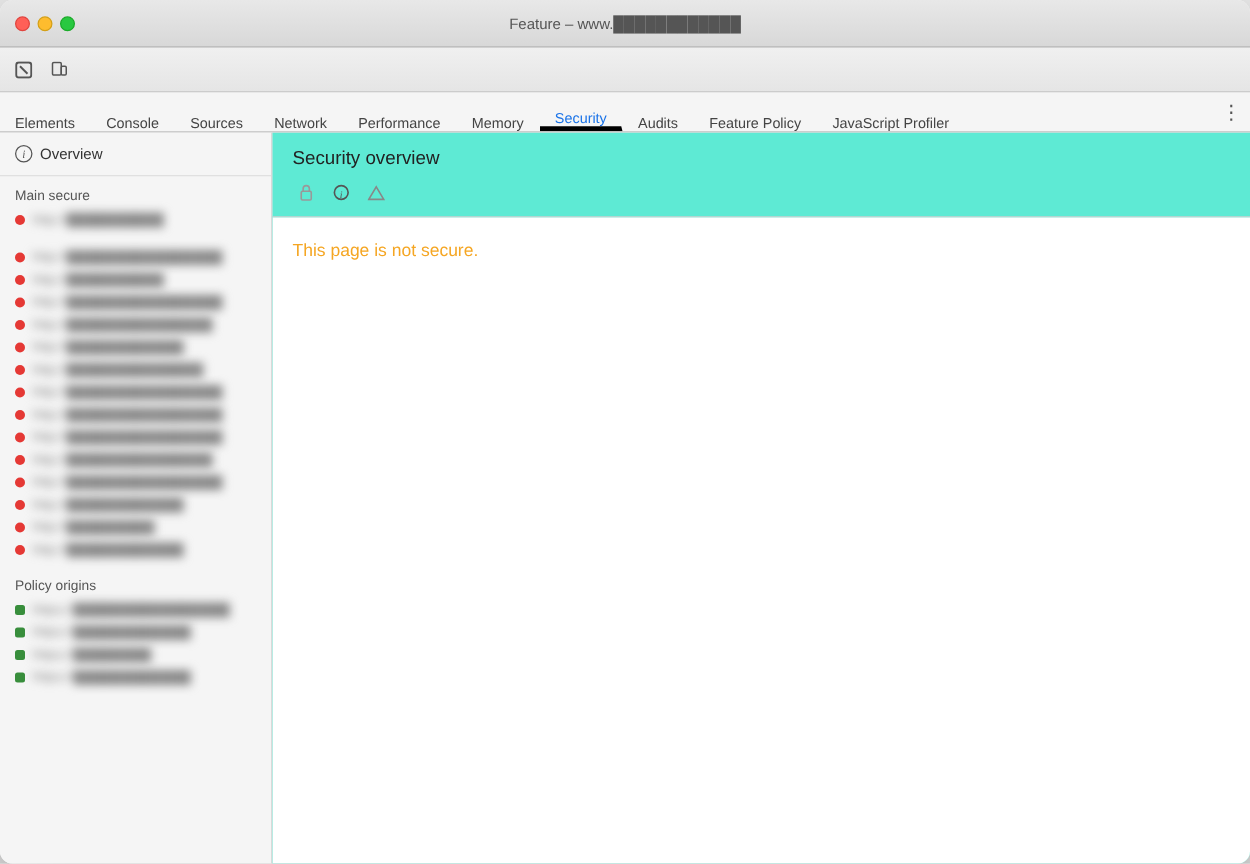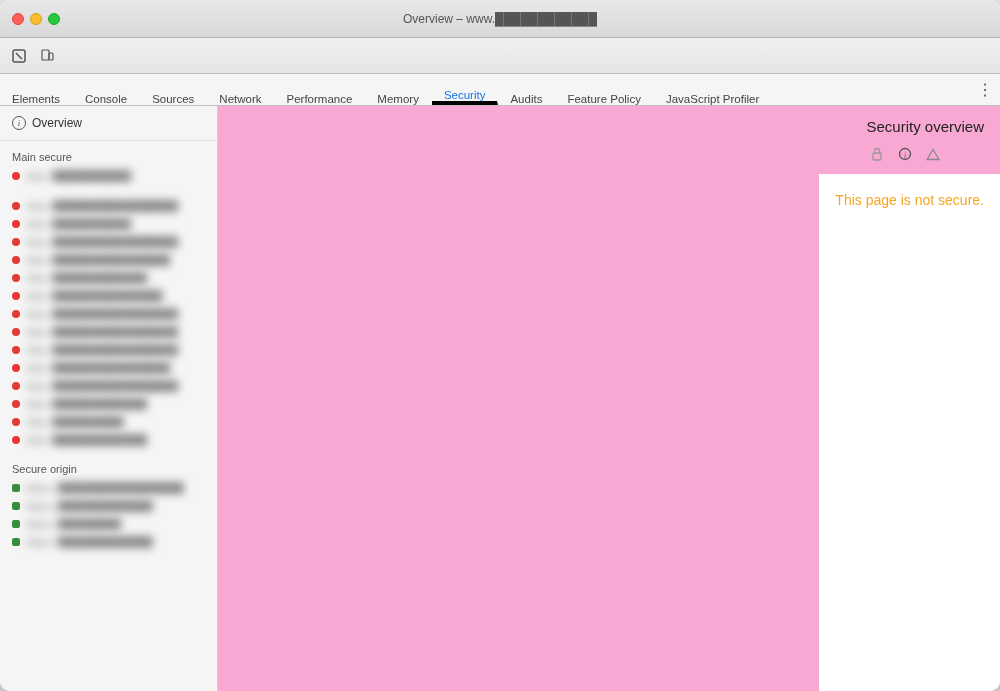--- a/index.html
+++ b/index.html
@@ -203,22 +203,21 @@
       max-width: 170px;
       color: #333;
     }
 
     
     .content {
       flex: 1;
       display: flex;
       flex-direction: column;
       overflow: hidden;
-      background: #f9a8d4;
-      align-items: flex-end;
+      background: #5eead4;
     }
 
     .content-header {
       padding: 12px 16px 0 16px;
     }
 
     .content-title {
       font-size: 15px;
       font-weight: 500;
       color: #222;
@@ -275,21 +274,21 @@
 <body>
 
 <div class="window">
 
   <div class="titlebar">
     <div class="traffic-lights">
       <div class="traffic-light tl-red"></div>
       <div class="traffic-light tl-yellow"></div>
       <div class="traffic-light tl-green"></div>
     </div>
-    <span class="titlebar-title">Overview – www.████████████</span>
+    <span class="titlebar-title">Feature – www.████████████</span>
   </div>
 
   <div class="toolbar">
     <button class="toolbar-icon-btn" title="Inspect element">
       <svg width="14" height="14" viewBox="0 0 14 14" fill="none">
         <rect x="1" y="1" width="12" height="12" rx="2" stroke="#555" stroke-width="1.5" fill="none"></rect>
         <line x1="4" y1="4" x2="10" y2="10" stroke="#555" stroke-width="1.5"></line>
       </svg>
     </button>
     <button class="toolbar-icon-btn" title="Toggle device toolbar">
@@ -404,21 +403,21 @@
           <div class="dot dot-red"></div>
           <span class="item-url blurred">http://█████████</span>
         </div>
         <div class="sidebar-item">
           <div class="dot dot-red"></div>
           <span class="item-url blurred">http://████████████</span>
         </div>
       </div>
 
       <div class="sidebar-section">
-        <div class="sidebar-section-title">Secure origin</div>
+        <div class="sidebar-section-title">Policy origins</div>
         <div class="sidebar-item">
           <div class="dot dot-green"></div>
           <span class="item-url blurred">https://████████████████</span>
         </div>
         <div class="sidebar-item">
           <div class="dot dot-green"></div>
           <span class="item-url blurred">https://████████████</span>
         </div>
         <div class="sidebar-item">
           <div class="dot dot-green"></div>

